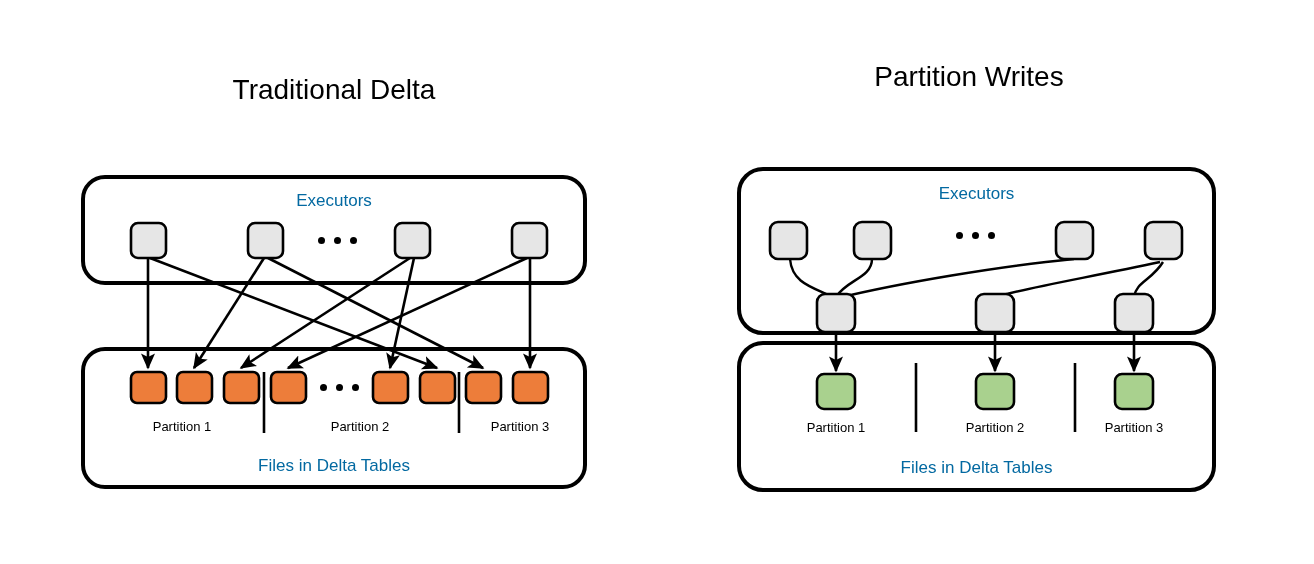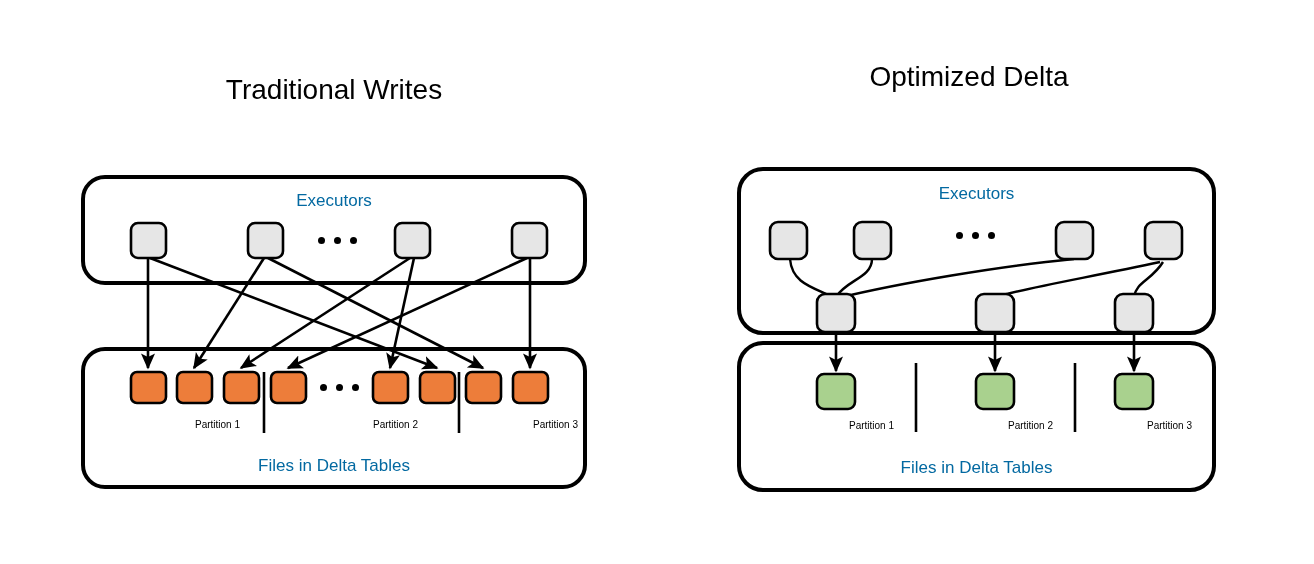--- a/index.html
+++ b/index.html
@@ -14,32 +14,32 @@
     position:absolute;text-align:center;
     font-size:28px;color:#000;font-weight:400;
     white-space:nowrap;
   }
   #title-left{left:84px;top:74px;width:500px;}
   #title-right{left:724px;top:61px;width:490px;}
   .panel-label{
     position:absolute;font-size:17px;color:#0369a1;text-align:center;white-space:nowrap;
   }
   .part-label{
-    position:absolute;font-size:10px;color:#000;text-align:right;white-space:nowrap;
+    position:absolute;font-size:13px;color:#000;text-align:center;white-space:nowrap;
   }
   .dots{position:absolute;display:flex;gap:9px;align-items:center;}
   .dots i{display:block;width:7px;height:7px;border-radius:50%;background:#000;}
 </style>
 </head>
 <body>
 
 <div class="stage">
 
-  <div class="title" id="title-left">Traditional Writes</div>
-  <div class="title" id="title-right">Optimized Delta</div>
+  <div class="title" id="title-left">Traditional Delta</div>
+  <div class="title" id="title-right">Partition Writes</div>
 
   <svg class="svgroot" width="1314" height="564" viewBox="0 0 1314 564">
     <defs>
       <marker id="arrowhead" markerWidth="7" markerHeight="7" refX="5.6" refY="3" orient="auto" markerUnits="strokeWidth">
         <path d="M0,0.3 L6.2,3 L0,5.7 L1.4,3 Z" fill="#000"></path>
       </marker>
     </defs>
 
     <g>
 

